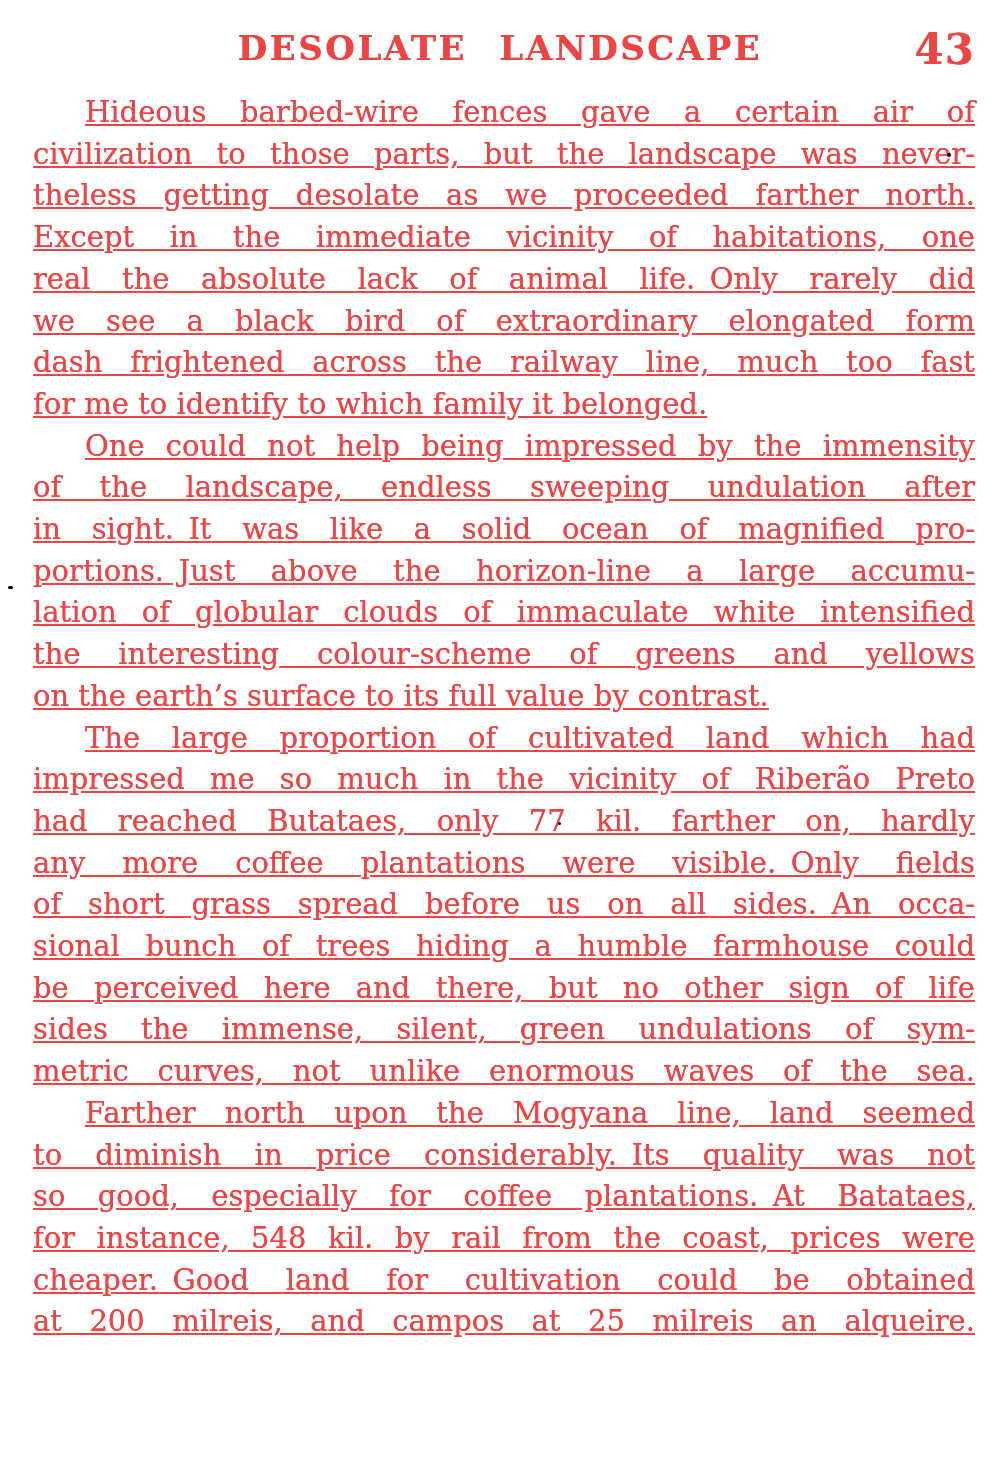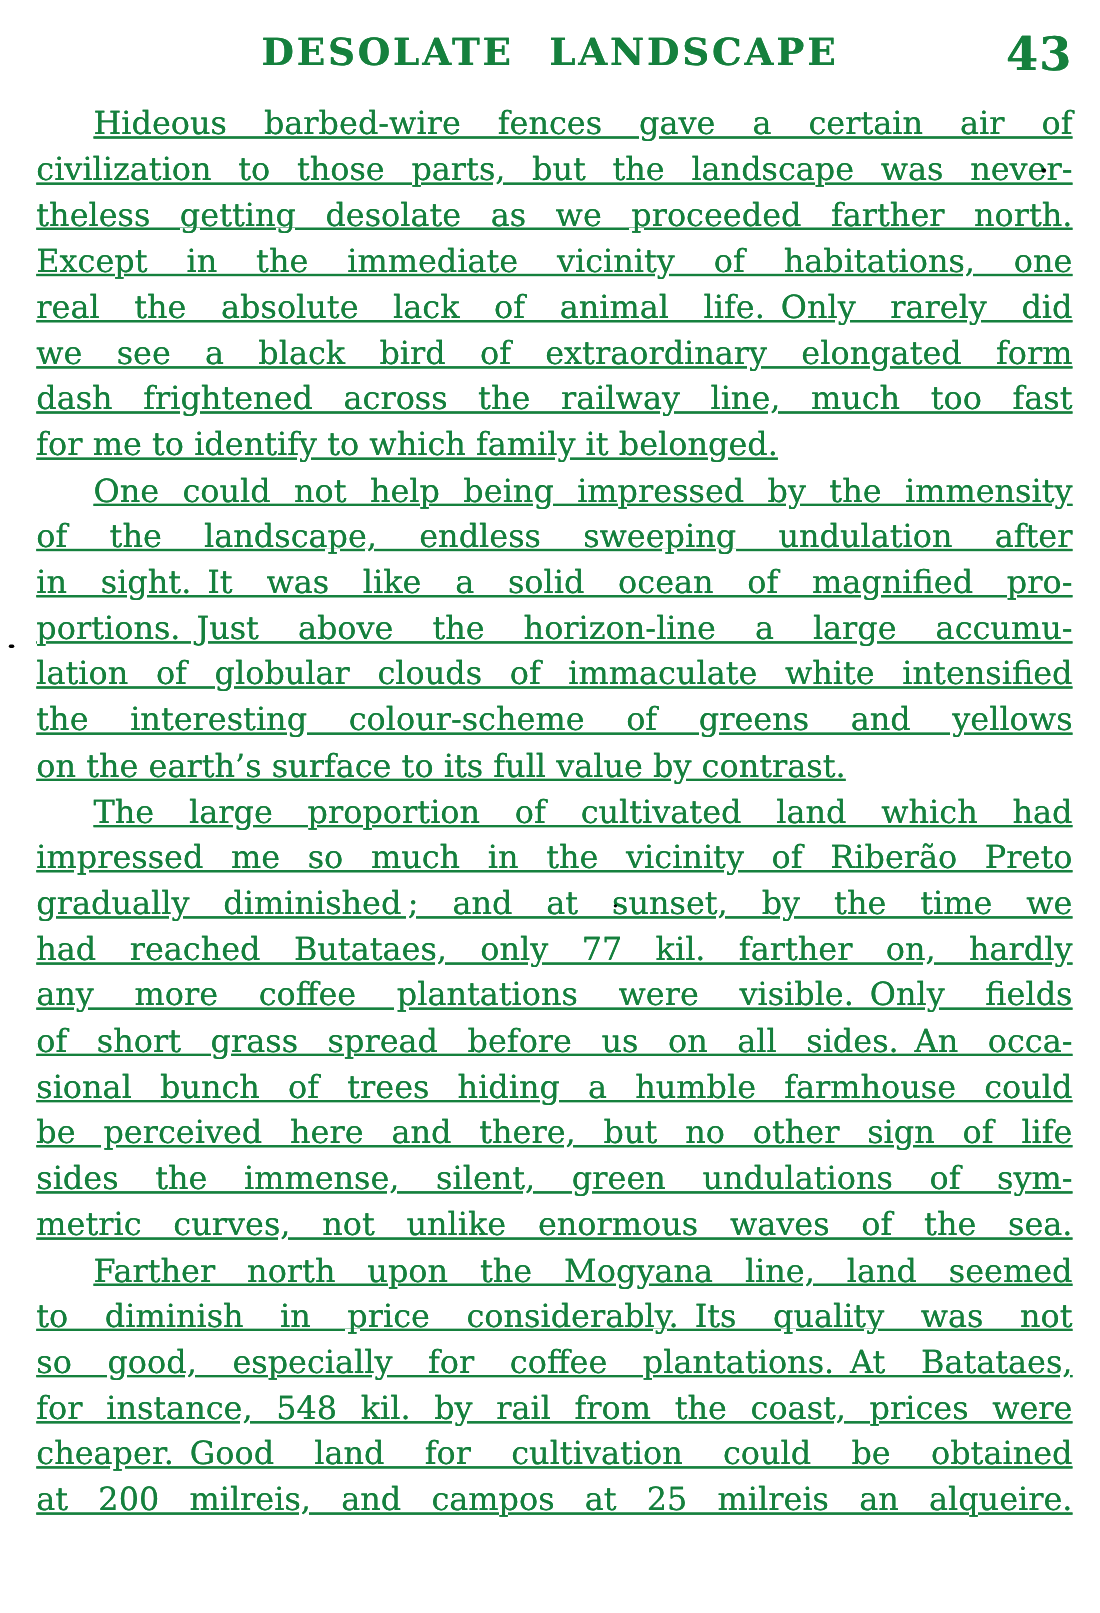--- a/index.html
+++ b/index.html
@@ -2,21 +2,21 @@
 <html><head>
 <meta charset="utf-8">
 <style>
   * { margin: 0; padding: 0; box-sizing: border-box; }
   html, body { background: #ffffff; }
   .page {
     position: relative;
     width: 1000px;
     height: 1466px;
     background: #ffffff;
-    color: #15803d;
+    color: #ef4444;
     font-family: "DejaVu Serif", "Liberation Serif", serif;
     overflow: hidden;
     text-shadow: 0 0 0.6px currentColor; 
   }
   .running-head {
     position: absolute;
     top: 28px;
     left: 0;
     width: 1000px;
     height: 48px;
@@ -87,21 +87,20 @@
         <div class="line">of the landscape, endless sweeping undulation after</div>
         <div class="line">in sight. It was like a solid ocean of magnified pro-</div>
         <div class="line">portions. Just above the horizon-line a large accumu-</div>
         <div class="line">lation of globular clouds of immaculate white intensified</div>
         <div class="line">the interesting colour-scheme of greens and yellows</div>
         <div class="line ragged">on the earth’s surface to its full value by contrast.</div>
       </div>
       <div class="paragraph">
         <div class="line first">The large proportion of cultivated land which had</div>
         <div class="line">impressed me so much in the vicinity of Riberão Preto</div>
-        <div class="line">gradually diminished ; and at sunset, by the time we</div>
         <div class="line">had reached Butataes, only 77 kil. farther on, hardly</div>
         <div class="line">any more coffee plantations were visible. Only fields</div>
         <div class="line">of short grass spread before us on all sides. An occa-</div>
         <div class="line">sional bunch of trees hiding a humble farmhouse could</div>
         <div class="line">be perceived here and there, but no other sign of life</div>
         <div class="line">sides the immense, silent, green undulations of sym-</div>
         <div class="line">metric curves, not unlike enormous waves of the sea.</div>
       </div>
       <div class="paragraph">
         <div class="line first">Farther north upon the Mogyana line, land seemed</div>

